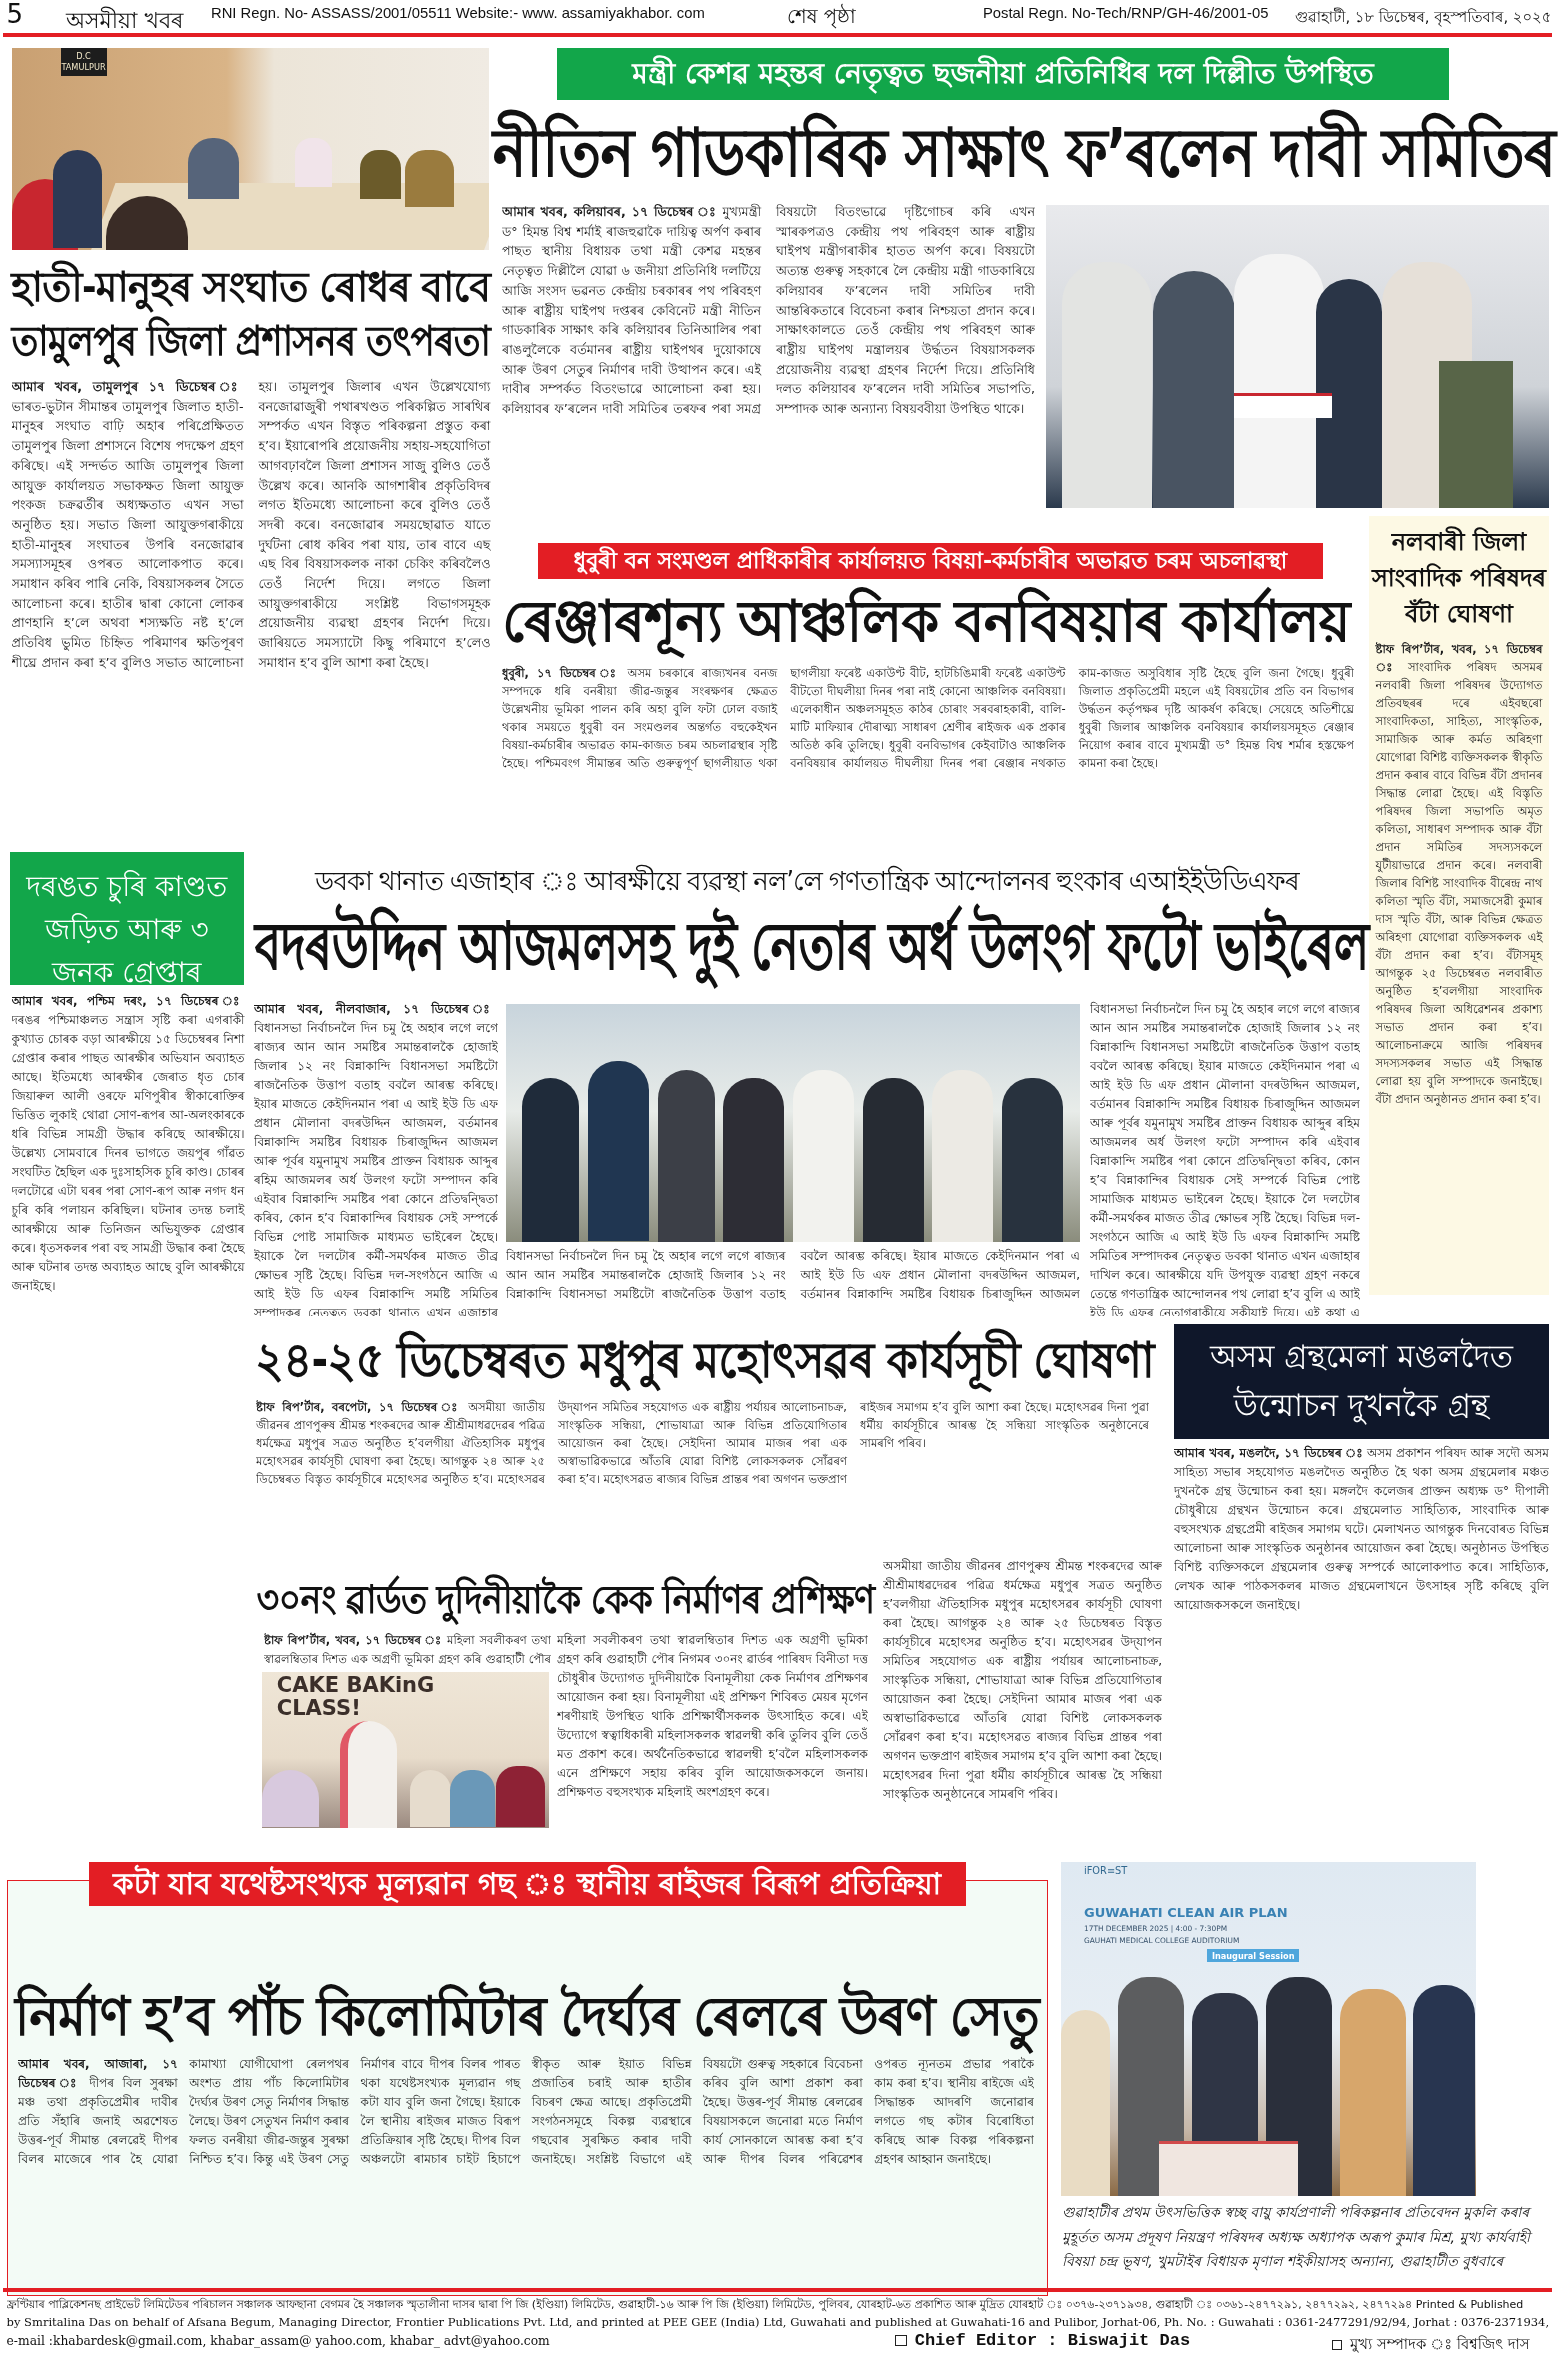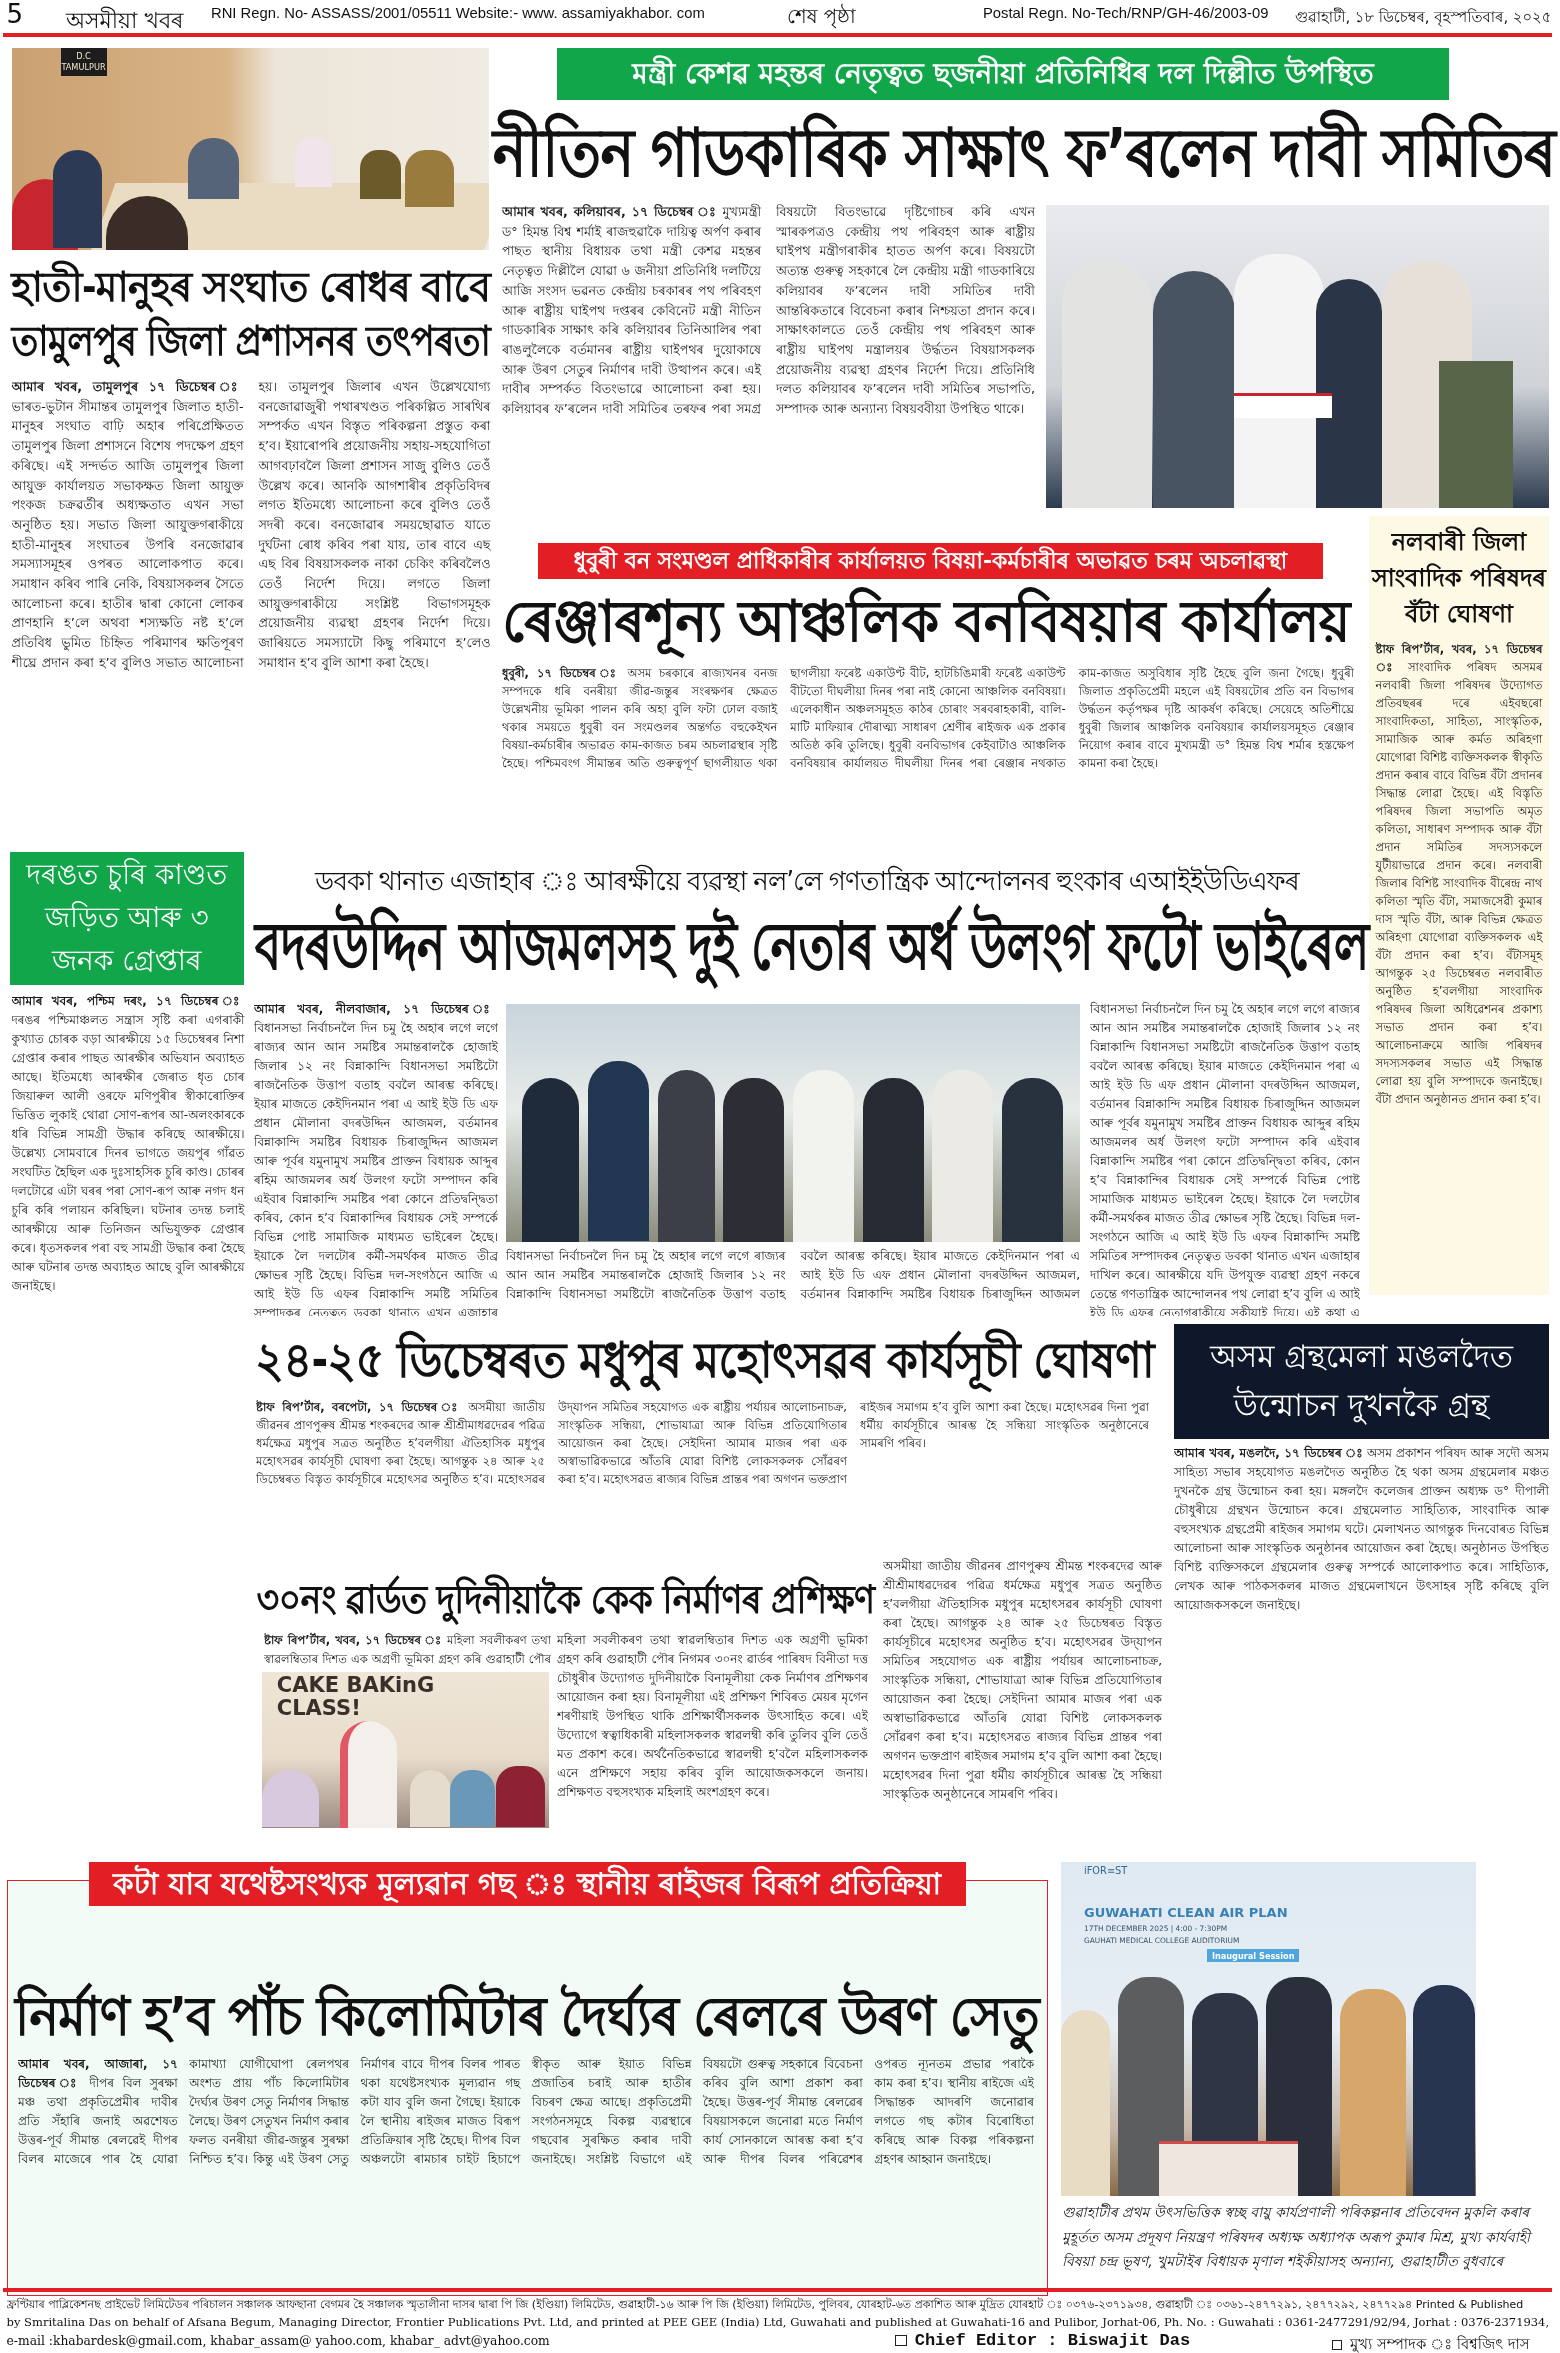--- a/index.html
+++ b/index.html
@@ -26,21 +26,21 @@
 .sq{display:inline-block;width:11.5px;height:11.5px;border:1.6px solid #222;vertical-align:middle;margin-right:8.2px}
 </style>
 </head>
 <body>
 
 <div class="abs mast">
   <span style="left:6.6px;top:0;font-size:26px;line-height:29.5px">5</span>
   <span style="left:66px;top:3.3px;font-size:22px">অসমীয়া খবৰ</span>
   <span style="left:211px;top:4.9px;font-size:14.8px;font-family:'Liberation Sans Narrow','Liberation Sans',sans-serif">RNI Regn. No- ASSASS/2001/05511  Website:- www. assamiyakhabor. com</span>
   <span style="left:787px;top:1.6px;font-size:19.7px">শেষ পৃষ্ঠা</span>
-  <span style="left:983px;top:4.9px;font-size:14.8px;font-family:'Liberation Sans Narrow','Liberation Sans',sans-serif">Postal Regn. No-Tech/RNP/GH-46/2003-09</span>
+  <span style="left:983px;top:4.9px;font-size:14.8px;font-family:'Liberation Sans Narrow','Liberation Sans',sans-serif">Postal Regn. No-Tech/RNP/GH-46/2001-05</span>
   <span style="left:1295px;top:4.9px;font-size:14.8px">গুৱাহাটী, ১৮ ডিচেম্বৰ, বৃহস্পতিবাৰ, ২০২৫</span>
 </div>
 <div class="abs redline" style="top:33px"></div>
 
 <div class="abs photo" style="left:11.5px;top:48px;width:477px;height:202px;background:linear-gradient(90deg,#c9a072 0%,#d9b487 45%,#ece5d8 55%,#f0ebe3 100%)">
   <div class="abs" style="left:49px;top:0;width:46px;height:28px;background:#1d1d1d;color:#f2e8c9;font-size:8.2px;text-align:center;line-height:11.5px;padding-top:2.5px;white-space:pre">D.C
 TAMULPUR</div>
   <div class="abs" style="left:90px;top:135px;width:393px;height:74px;background:#e9dcc2;transform:skewX(-20deg)"></div>
   <div class="abs" style="left:0;top:131px;width:66px;height:74px;background:#c8262f;border-radius:33px 33px 0 0"></div>
   <div class="abs" style="left:41px;top:102px;width:49px;height:98px;background:#2d3a55;border-radius:24.6px 24.6px 0 0"></div>
@@ -83,21 +83,21 @@
 </div>
 
 <div class="abs box-cream" style="left:1369px;top:516px;width:180px;height:779px">
   <div style="font-size:24px;line-height:36px;text-align:center;font-weight:bold;padding-top:8.2px">নলবাৰী জিলা সাংবাদিক পৰিষদৰ বঁটা ঘোষণা</div>
   <div class="body-text" style="font-size:11.5px;line-height:18px;padding:8.2px 6.6px 0 6.6px;height:656px">
     <b>ষ্টাফ ৰিপ’ৰ্টাৰ, খবৰ, ১৭ ডিচেম্বৰ ঃ</b>
     <span>সাংবাদিক পৰিষদ অসমৰ নলবাৰী জিলা পৰিষদৰ উদ্যোগত প্ৰতিবছৰৰ দৰে এইবছৰো সাংবাদিকতা, সাহিত্য, সাংস্কৃতিক, সামাজিক আৰু কৰ্মত অৰিহণা যোগোৱা বিশিষ্ট ব্যক্তিসকলক স্বীকৃতি প্ৰদান কৰাৰ বাবে বিভিন্ন বঁটা প্ৰদানৰ সিদ্ধান্ত লোৱা হৈছে। এই বিস্তৃতি পৰিষদৰ জিলা সভাপতি অমৃত কলিতা, সাধাৰণ সম্পাদক আৰু বঁটা প্ৰদান সমিতিৰ সদস্যসকলে যুটীয়াভাৱে প্ৰদান কৰে। নলবাৰী জিলাৰ বিশিষ্ট সাংবাদিক বীৰেন্দ্ৰ নাথ কলিতা স্মৃতি বঁটা, সমাজসেৱী কুমাৰ দাস স্মৃতি বঁটা, আৰু বিভিন্ন ক্ষেত্ৰত অৰিহণা যোগোৱা ব্যক্তিসকলক এই বঁটা প্ৰদান কৰা হ’ব। বঁটাসমূহ আগন্তুক ২৫ ডিচেম্বৰত নলবাৰীত অনুষ্ঠিত হ’বলগীয়া সাংবাদিক পৰিষদৰ জিলা অধিৱেশনৰ প্ৰকাশ্য সভাত প্ৰদান কৰা হ’ব। আলোচনাক্ৰমে আজি পৰিষদৰ সদস্যসকলৰ সভাত এই সিদ্ধান্ত লোৱা হয় বুলি সম্পাদকে জনাইছে। বঁটা প্ৰদান অনুষ্ঠানত প্ৰদান কৰা হ’ব।</span>
   </div>
 </div>
 
-<div class="abs kicker-green" style="left:9.8px;top:852px;width:234px;height:133px;font-size:28px;line-height:43px;font-weight:normal;padding-top:1px;white-space:normal">দৰঙত চুৰি কাণ্ডত জড়িত আৰু ৩ জনক গ্ৰেপ্তাৰ</div>
+<div class="abs kicker-green" style="left:9.8px;top:852px;width:234px;height:133px;font-size:28px;line-height:43px;font-weight:normal;padding-top:13px;white-space:normal">দৰঙত চুৰি কাণ্ডত জড়িত আৰু ৩ জনক গ্ৰেপ্তাৰ</div>
 <div class="abs body-text" style="left:11.5px;top:992px;width:233px;height:557px;font-size:12px;line-height:19px">
   <b>আমাৰ খবৰ, পশ্চিম দৰং, ১৭ ডিচেম্বৰ ঃ</b>
   <span>দৰঙৰ পশ্চিমাঞ্চলত সন্ত্ৰাস সৃষ্টি কৰা এগৰাকী কুখ্যাত চোৰক বড়া আৰক্ষীয়ে ১৫ ডিচেম্বৰৰ নিশা গ্ৰেপ্তাৰ কৰাৰ পাছত আৰক্ষীৰ অভিযান অব্যাহত আছে। ইতিমধ্যে আৰক্ষীৰ জেৰাত ধৃত চোৰ জিয়াৰুল আলী ওৰফে মণিপুৰীৰ স্বীকাৰোক্তিৰ ভিত্তিত লুকাই থোৱা সোণ-ৰূপৰ আ-অলংকাৰকে ধৰি বিভিন্ন সামগ্ৰী উদ্ধাৰ কৰিছে আৰক্ষীয়ে। উল্লেখ্য সোমবাৰে দিনৰ ভাগতে জয়পুৰ গাঁৱত সংঘটিত হৈছিল এক দুঃসাহসিক চুৰি কাণ্ড। চোৰৰ দলটোৱে এটা ঘৰৰ পৰা সোণ-ৰূপ আৰু নগদ ধন চুৰি কৰি পলায়ন কৰিছিল। ঘটনাৰ তদন্ত চলাই আৰক্ষীয়ে আৰু তিনিজন অভিযুক্তক গ্ৰেপ্তাৰ কৰে। ধৃতসকলৰ পৰা বহু সামগ্ৰী উদ্ধাৰ কৰা হৈছে আৰু ঘটনাৰ তদন্ত অব্যাহত আছে বুলি আৰক্ষীয়ে জনাইছে।</span>
 </div>
 
 <div class="abs head" style="left:254px;top:862px;width:1106px;height:39px;font-size:26px;line-height:39px;font-weight:normal">ডবকা থানাত এজাহাৰ ঃ  আৰক্ষীয়ে ব্যৱস্থা নল’লে গণতান্ত্ৰিক আন্দোলনৰ হুংকাৰ এআইইউডিএফৰ</div>
 <div class="abs head" style="left: 45px; top: 902px; width: 1525px; height: 90px; font-size: 66px; line-height: 90px; transform: scaleX(0.725);">বদৰউদ্দিন আজমলসহ দুই নেতাৰ  অৰ্ধ উলংগ ফটো ভাইৰেল</div>
 <div class="abs body-text" style="left:254px;top:1000px;width:244px;height:316px;font-size:12px;line-height:19px">
   <b>আমাৰ খবৰ, নীলবাজাৰ, ১৭ ডিচেম্বৰ ঃ</b>
   <span>বিধানসভা নিৰ্বাচনলৈ দিন চমু হৈ অহাৰ লগে লগে ৰাজ্যৰ আন আন সমষ্টিৰ সমান্তৰালকৈ হোজাই জিলাৰ ১২ নং বিন্নাকান্দি বিধানসভা সমষ্টিটো ৰাজনৈতিক উত্তাপ বতাহ ববলৈ আৰম্ভ কৰিছে। ইয়াৰ মাজতে কেইদিনমান পৰা এ আই ইউ ডি এফ প্ৰধান মৌলানা বদৰউদ্দিন আজমল, বৰ্তমানৰ বিন্নাকান্দি সমষ্টিৰ বিধায়ক চিৰাজুদ্দিন আজমল আৰু পূৰ্বৰ যমুনামুখ সমষ্টিৰ প্ৰাক্তন বিধায়ক আব্দুৰ ৰহিম আজমলৰ অৰ্ধ উলংগ ফটো সম্পাদন কৰি এইবাৰ বিন্নাকান্দি সমষ্টিৰ পৰা কোনে প্ৰতিদ্বন্দ্বিতা কৰিব, কোন হ’ব বিন্নাকান্দিৰ বিধায়ক সেই সম্পৰ্কে বিভিন্ন পোষ্ট সামাজিক মাধ্যমত ভাইৰেল হৈছে। ইয়াকে লৈ দলটোৰ কৰ্মী-সমৰ্থকৰ মাজত তীব্ৰ ক্ষোভৰ সৃষ্টি হৈছে। বিভিন্ন দল-সংগঠনে আজি এ আই ইউ ডি এফৰ বিন্নাকান্দি সমষ্টি সমিতিৰ সম্পাদকৰ নেতৃত্বত ডবকা থানাত এখন এজাহাৰ দাখিল কৰে। আৰক্ষীয়ে যদি উপযুক্ত ব্যৱস্থা গ্ৰহণ নকৰে তেন্তে গণতান্ত্ৰিক আন্দোলনৰ পথ লোৱা হ’ব বুলি এ আই ইউ ডি এফৰ নেতাগৰাকীয়ে সকীয়াই দিয়ে। এই কথা এ আই ইউ ডি এফৰ নেতাগৰাকীয়ে।</span>

